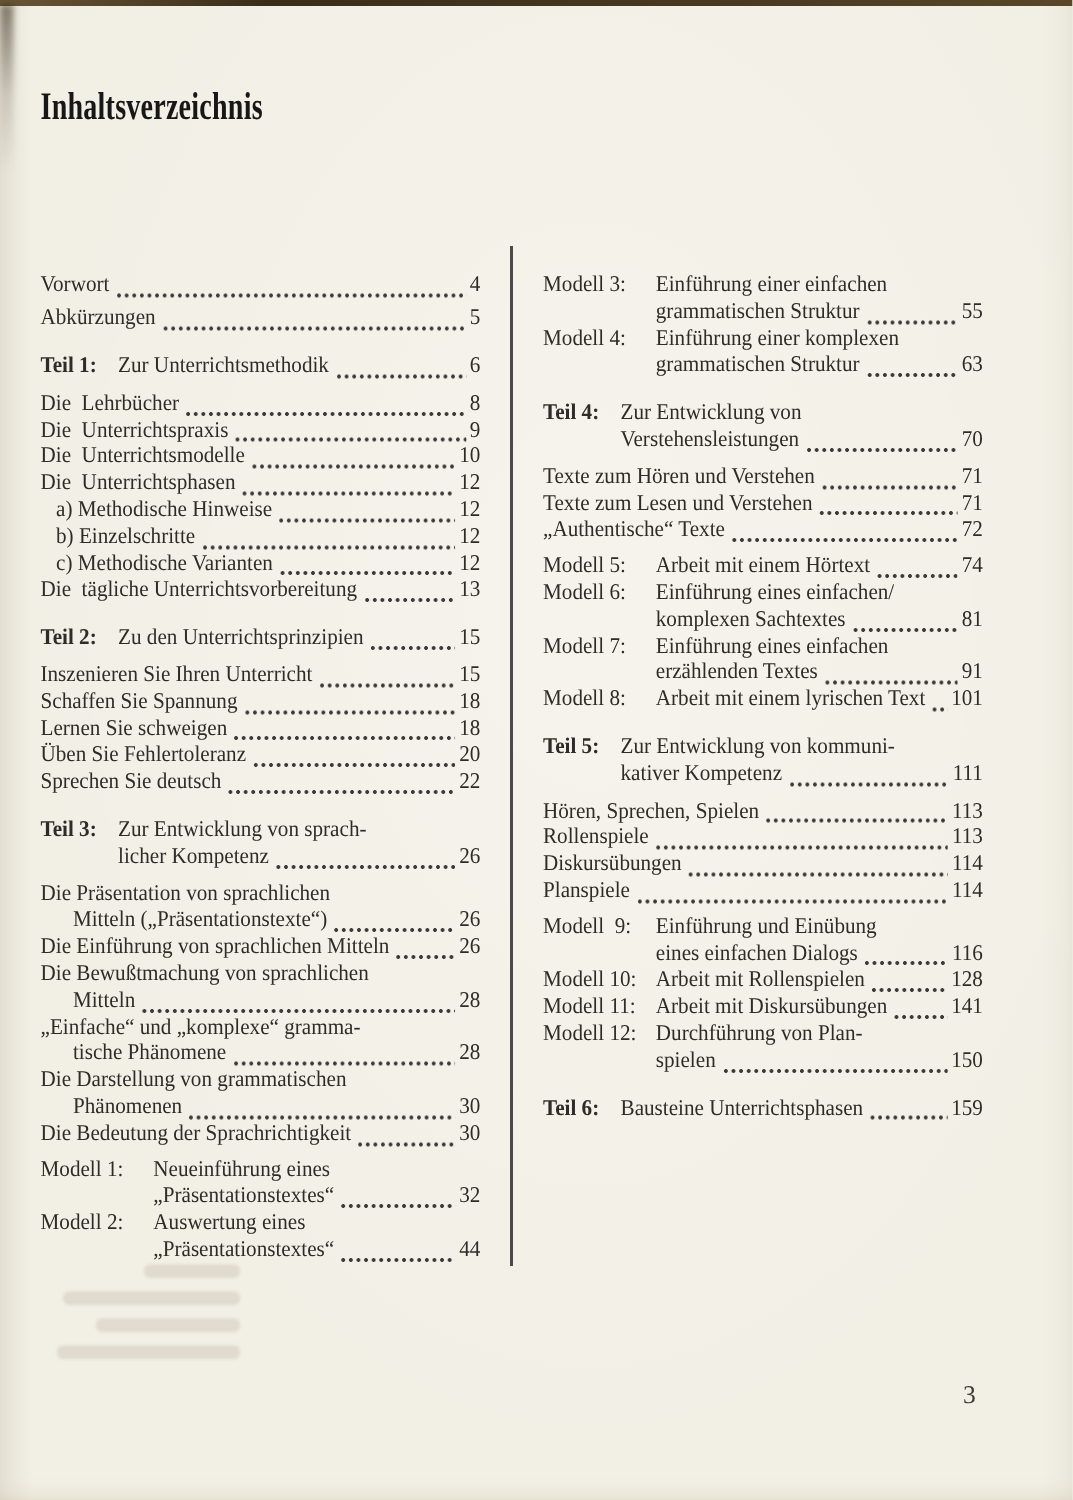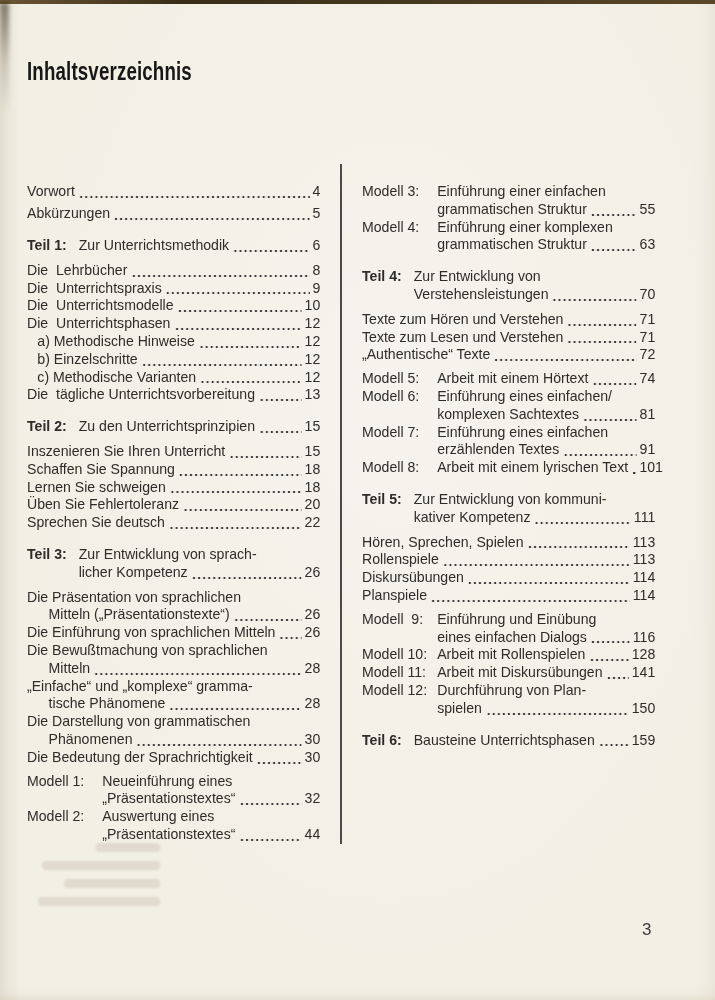--- a/index.html
+++ b/index.html
@@ -11,20 +11,21 @@
     color:var(--text,#2e2c28);
     position:relative; overflow:hidden;
   }
   .page{
     position:absolute; inset:0;
     background:
       radial-gradient(ellipse at 55% 40%, rgba(255,255,255,0.28), rgba(0,0,0,0) 70%),
       linear-gradient(to right, rgba(120,104,72,0.10), rgba(0,0,0,0) 3%, rgba(0,0,0,0) 97%, rgba(120,104,72,0.05)),
       var(--page-bg,#f2efe5);
     box-shadow: inset 0 -6px 14px -8px rgba(190,180,150,0.55);
+    font-family: Liberation Serif, serif;
   }
   .top-edge{
     position:absolute; top:0; left:0; right:0; height:4px;
     background:linear-gradient(to right,#6b5636,var(--top-edge,#3a2d18) 25%,#4a3a22 70%,#5a4728);
   }
   .corner-smudge{
     position:absolute; top:3px; left:0; width:9px; height:110px;
     background:linear-gradient(to bottom, rgba(46,36,20,0.55), rgba(46,36,20,0.15) 55%, rgba(46,36,20,0));
     filter:blur(2px);
   }

